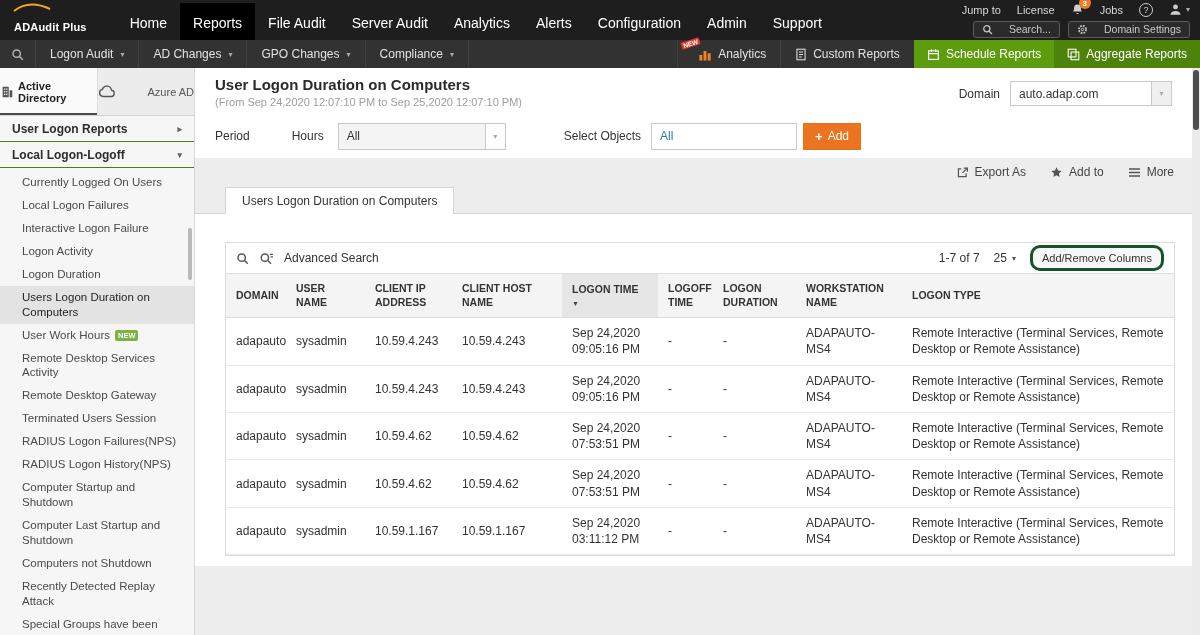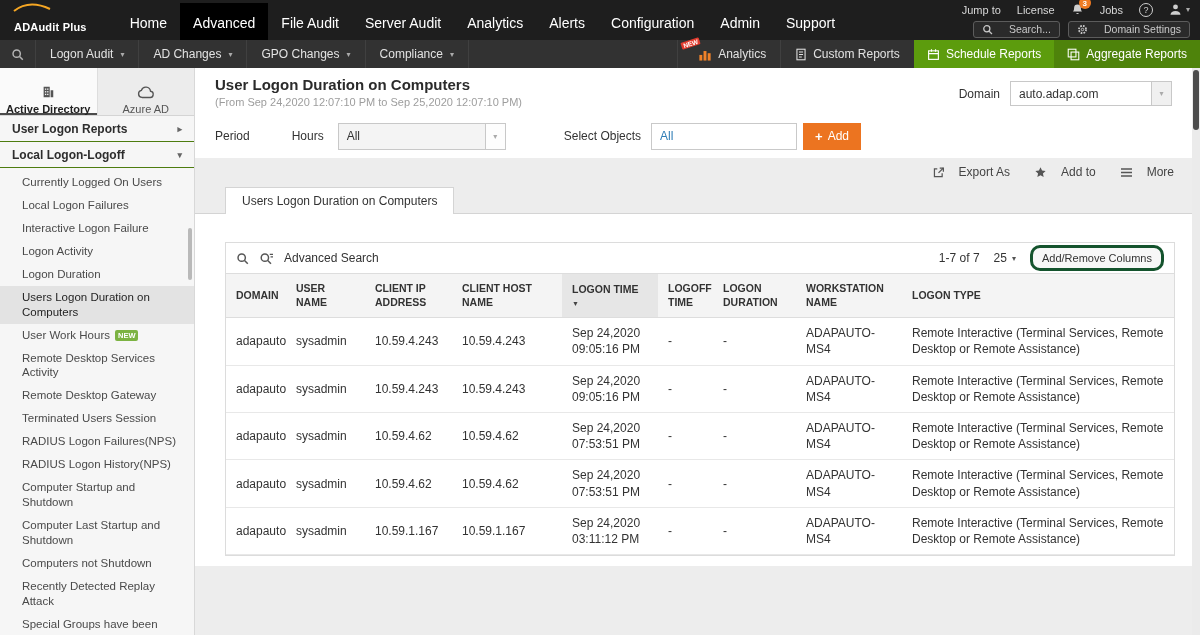--- a/index.html
+++ b/index.html
@@ -42,21 +42,21 @@
              padding:0 2px; transform:rotate(-18deg); border-radius:1px; }
   .tb-custom { display:flex; align-items:center; gap:6px; padding:0 14px; border-left:1px solid #404040; cursor:pointer; }
   .tb-btn { display:flex; align-items:center; gap:6px; padding:0 13px; color:#fff; cursor:pointer; white-space:nowrap; }
   .tb-btn.schedule { background:#5c9c0d; }
   .tb-btn.aggregate { background:#4e830b; }
 
   
   .sidebar { position:absolute; top:68px; left:0; width:195px; height:567px; background:#f6f6f6;
              border-right:1px solid #d8d8d8; overflow:hidden; }
   .side-tabs { display:flex; height:48px; border-bottom:1px solid #d4d4d4; }
-  .side-tab { flex:1; display:flex; flex-direction:column; align-items:center; justify-content:flex-end; gap:4px;
+  .side-tab { flex:1; display:flex; align-items:center; justify-content:space-between; gap:4px;
               font-size:11px; color:#555; background:#ececec; border-right:1px solid #ddd; cursor:pointer; }
   .side-tab:last-child { border-right:none; }
   .side-tab.active { background:#fafafa; color:#222; font-weight:bold; box-shadow:inset 0 -2px 0 #4a4a4a; }
   .side-section { display:flex; align-items:center; justify-content:space-between; height:26px; padding:0 12px;
                   font-size:12px; font-weight:bold; color:#2d2d2d; border-bottom:1px solid #4d7c0f; cursor:pointer; }
   .chev { font-size:9px; color:#666; }
   .side-items { list-style:none; padding:3px 0; }
   .side-item { padding:4px 10px 4px 22px; font-size:11.5px; color:#4a4a4a; line-height:1.3; cursor:pointer; }
   .side-item.selected { background:#e3e3e3; color:#1f1f1f; }
   .new-badge { display:inline-block; background:#7cb342; color:#fff; font-size:7.5px; font-weight:bold;
@@ -87,21 +87,21 @@
   .so-label { margin-left:58px; }
   .so-input { width:146px; height:27px; border:1px solid #c9c9c9; background:#fff; margin-left:10px; display:flex;
               align-items:center; padding:0 8px; color:#2f7db6; cursor:text; }
   .add-btn { height:27px; margin-left:6px; background:#ec7420; color:#fff; display:flex; align-items:center; gap:5px;
              padding:0 12px; font-size:12px; cursor:pointer; }
   .add-plus { font-size:13px; font-weight:bold; }
 
   .band { background:#ededed; }
   .action-row { height:28px; display:flex; align-items:center; justify-content:flex-end; gap:24px; padding:0 18px;
                 font-size:12px; color:#444; }
-  .action { display:flex; align-items:center; gap:14px; cursor:pointer; }
+  .action { display:flex; align-items:center; gap:6px; cursor:pointer; }
   .action svg { color:#555; }
   .tab-row { height:28px; border-bottom:1px solid #d4d4d4; display:flex; align-items:flex-end; padding-left:30px; }
   .rtab { background:#fff; border:1px solid #d4d4d4; border-bottom:none; height:27px; margin-bottom:-1px; display:flex;
           align-items:center; padding:0 16px; font-size:12px; color:#333; position:relative; z-index:1; cursor:pointer; }
 
   .content { background:#fff; padding:28px 17px 0 30px; height:352px; }
   .panel { border:1px solid #dcdcdc; }
   .panel-toolbar { height:30px; display:flex; align-items:center; gap:10px; padding:0 10px; font-size:12px; color:#333; }
   .pt-icon { color:#555; cursor:pointer; }
   .pt-right { margin-left:auto; display:flex; align-items:center; gap:14px; }
@@ -132,21 +132,21 @@
     <div class="logo">
       <span class="swoosh">
         <svg width="38" height="10" viewBox="0 0 38 10" fill="none" stroke="#f5a623" stroke-width="2">
             <path d="M1 8 Q 16 -4 37 6"></path>
           </svg>
       </span>
       <span>ADAudit Plus</span>
     </div>
     <nav class="mainnav">
       <span class="nav-item">Home</span>
-        <span class="nav-item active">Advanced</span>
+        <span class="nav-item active">Reports</span>
         <span class="nav-item">File Audit</span>
         <span class="nav-item">Server Audit</span>
         <span class="nav-item">Analytics</span>
         <span class="nav-item">Alerts</span>
         <span class="nav-item">Configuration</span>
         <span class="nav-item">Admin</span>
         <span class="nav-item">Support</span>
     </nav>
     <div class="topbar-right">
       <div class="tr-row1">

